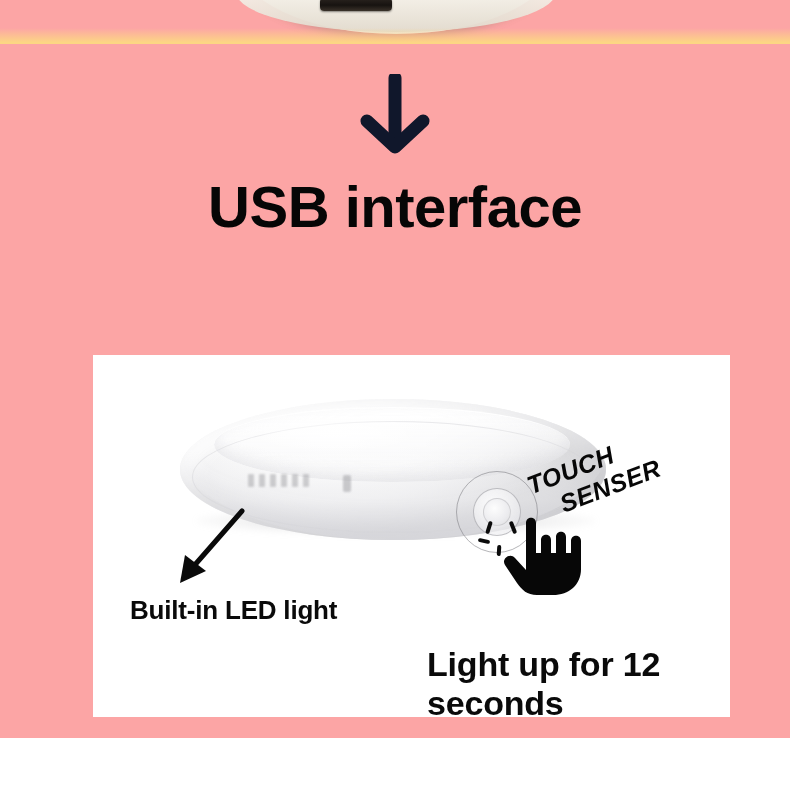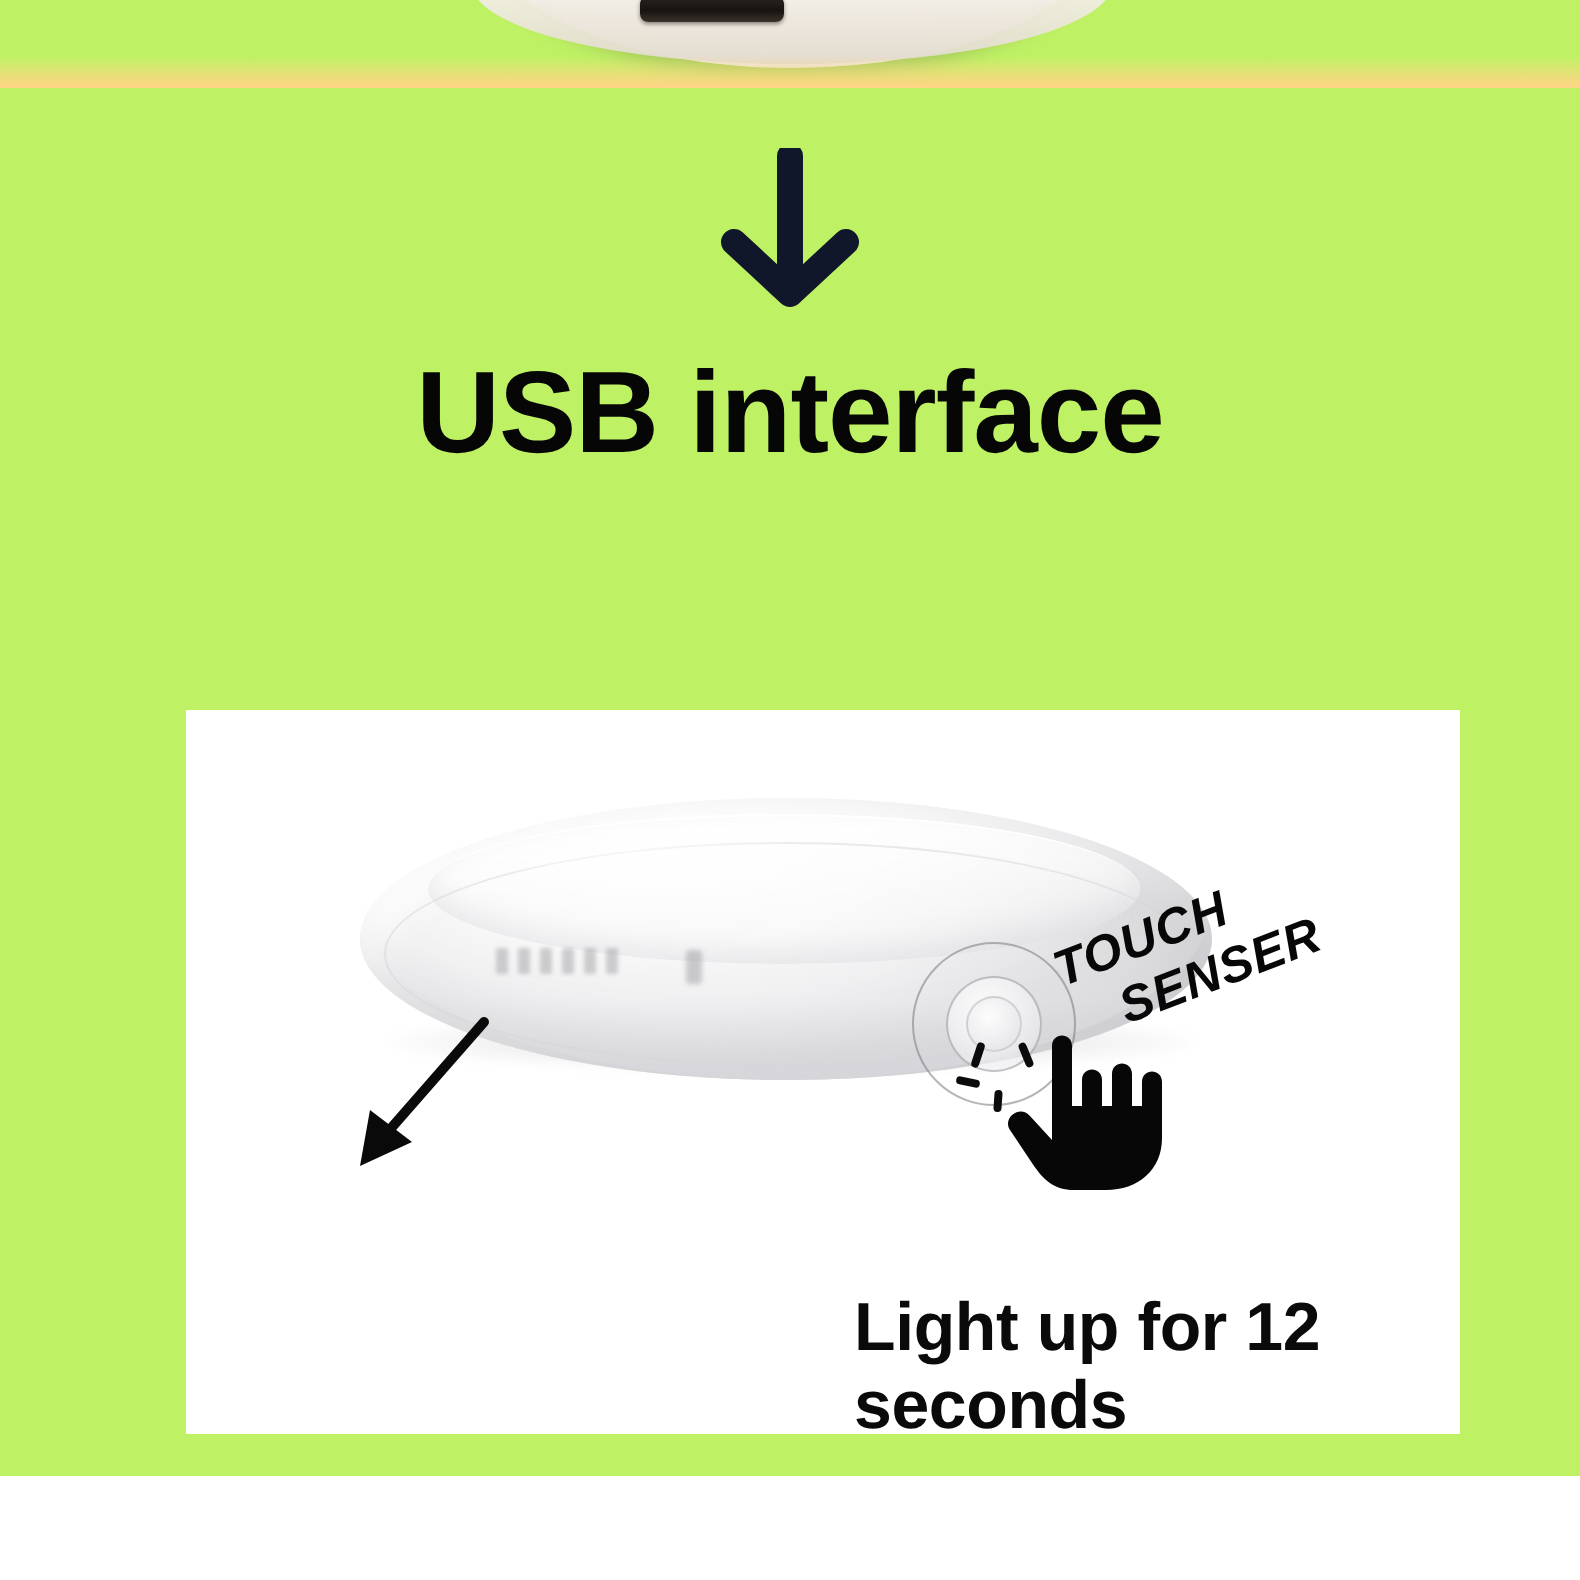--- a/index.html
+++ b/index.html
@@ -10,21 +10,21 @@
     width: 790px;
     height: 790px;
     overflow: hidden;
     font-family: "Liberation Sans", sans-serif;
   }
 
   #infographic {
     position: relative;
     width: 790px;
     height: 738px;
-    background: #bef264;
+    background: #fca5a5;
     overflow: hidden;
   }
 
   
   .top-photo {
     position: absolute;
     left: 0;
     top: 0;
     width: 790px;
     height: 44px;
@@ -376,16 +376,17 @@
     <div class="sensor-label">
       <span>TOUCH</span>
       <span class="l2">SENSER</span>
     </div>
 
     <svg class="led-arrow" viewBox="0 0 84 86">
       <path d="M74 6 L18 70" stroke="#0A0A0A" stroke-width="5" stroke-linecap="round" fill="none"></path>
       <path d="M12 78 L17 50 L38 66 Z" fill="#0A0A0A"></path>
     </svg>
 
+    <div class="label-led">Built-in LED light</div>
     <div class="label-seconds">Light up for 12 seconds</div>
 
   </div>
 </div>
 
 </body></html>

